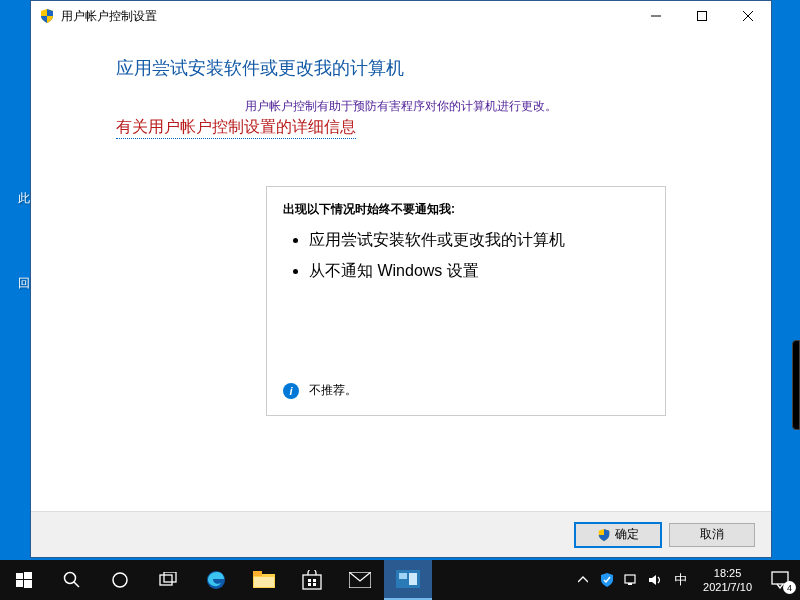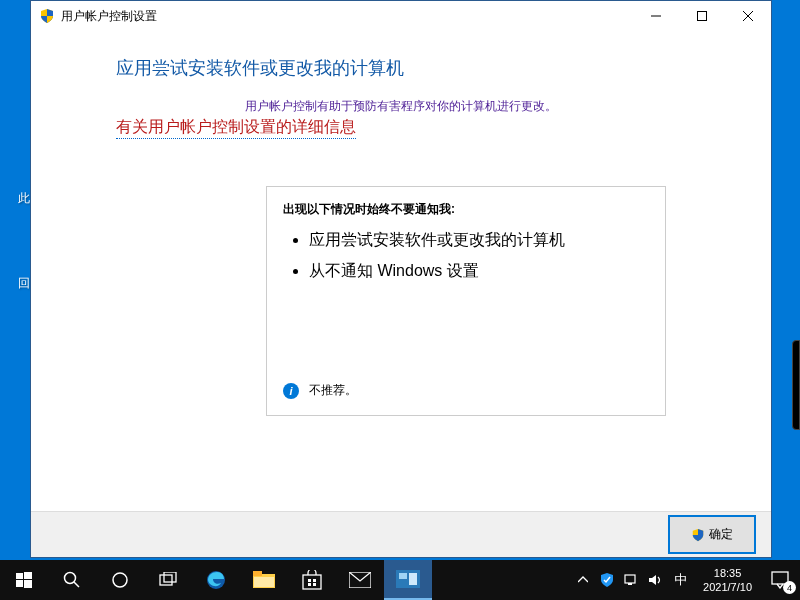--- a/index.html
+++ b/index.html
@@ -148,21 +148,21 @@
     background: #f0f0f0;
     border-top: 1px solid #ddd;
     display: flex;
     justify-content: flex-end;
     align-items: center;
     padding-right: 16px;
     gap: 8px;
   }
   .btn {
     min-width: 86px;
-    height: 37px;
+    height: 24px;
     background: #e1e1e1;
     border: 1px solid #adadad;
     font-size: 12px;
     display: flex;
     align-items: center;
     justify-content: center;
     gap: 4px;
     padding: 0 10px;
   }
   .btn.primary { border: 1px solid #0078d7; outline: 1px solid #0078d7; }
@@ -277,20 +277,21 @@
     <button class="btn primary">
       <span class="mini-shield">
         <svg viewBox="0 0 16 16">
             <path d="M8 1 L14 3 V8 C14 12 8 15 8 15 C8 15 2 12 2 8 V3 Z" fill="#fdc400"></path>
             <path d="M8 1 L14 3 V8 C14 12 8 15 8 15 V1 Z" fill="#1f66c1"></path>
             <path d="M8 8 L2 8 V8 C2 12 8 15 8 15 V8 Z" fill="#1f66c1"></path>
           </svg>
       </span>
       <span>确定</span>
     </button>
+    <button class="btn">取消</button>
   </div>
 </div>
 
 <div class="taskbar">
   <div class="tb-btn">
     <svg width="16" height="16" viewBox="0 0 16 16">
         <rect x="0" y="1" width="7" height="6" fill="#fff"></rect>
         <rect x="8" y="0" width="8" height="7" fill="#fff"></rect>
         <rect x="0" y="8" width="7" height="7" fill="#fff"></rect>
         <rect x="8" y="8" width="8" height="8" fill="#fff"></rect>
@@ -369,21 +370,21 @@
         </svg>
       </div>
     <div class="tray-ico">
         <svg width="14" height="14" viewBox="0 0 14 14">
           <path d="M1 5 H4 L8 2 V12 L4 9 H1 Z" fill="#fff"></path>
           <path d="M10 4 C12 6 12 8 10 10" fill="none" stroke="#fff" stroke-width="1.2"></path>
         </svg>
       </div>
     <div class="tray-ico" style="width:28px;font-size:13px">中</div>
     <div class="clock">
-      <div>18:35</div>
+      <div>18:25</div>
       <div>2021/7/10</div>
     </div>
     <div class="notif">
       <svg width="18" height="18" viewBox="0 0 18 18">
           <rect x="1" y="1" width="16" height="12" fill="none" stroke="#fff" stroke-width="1.3"></rect>
           <path d="M6 13 L9 17 L12 13" fill="none" stroke="#fff" stroke-width="1.3"></path>
         </svg>
       <div class="notif-badge">4</div>
     </div>
   </div>

